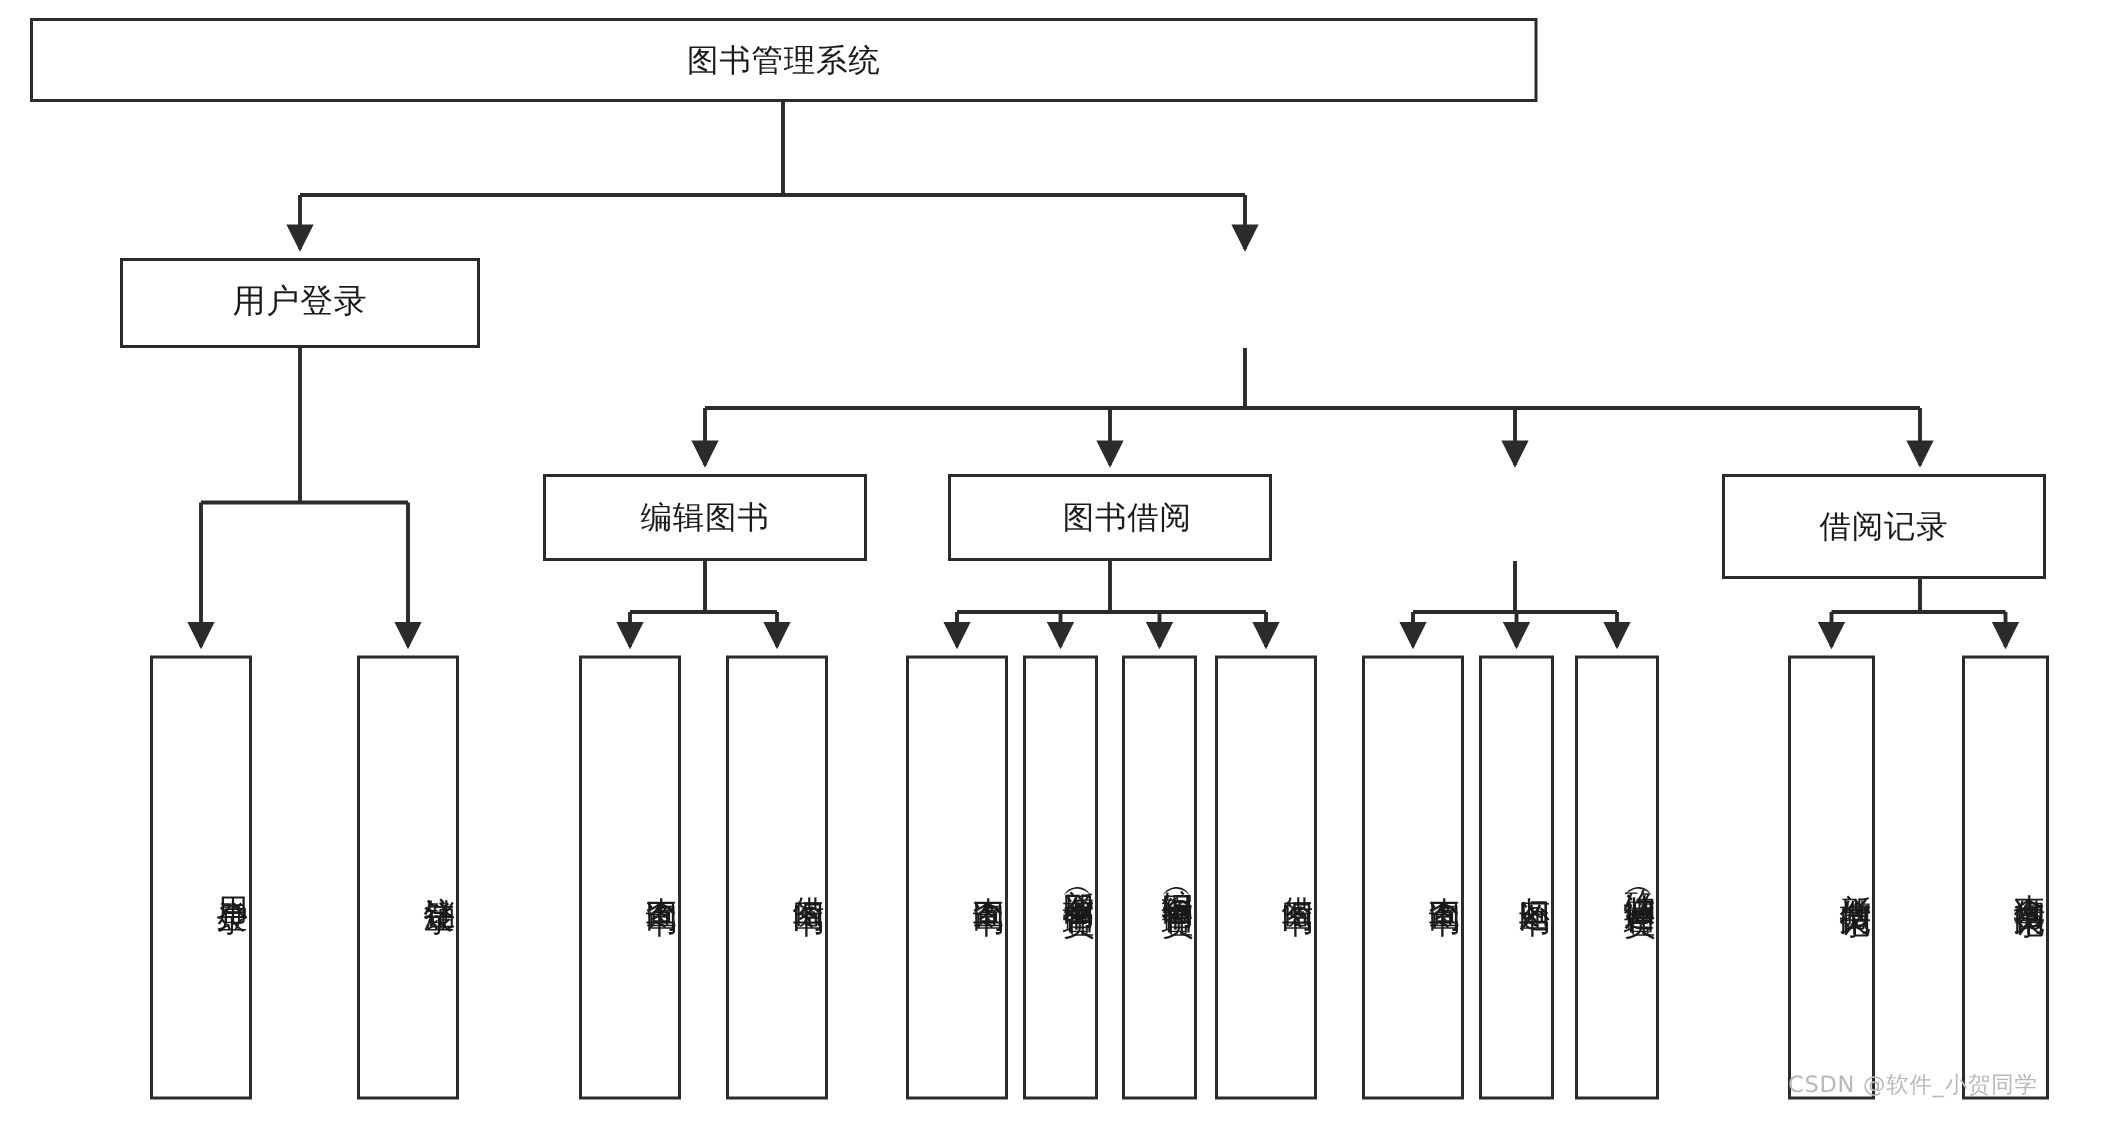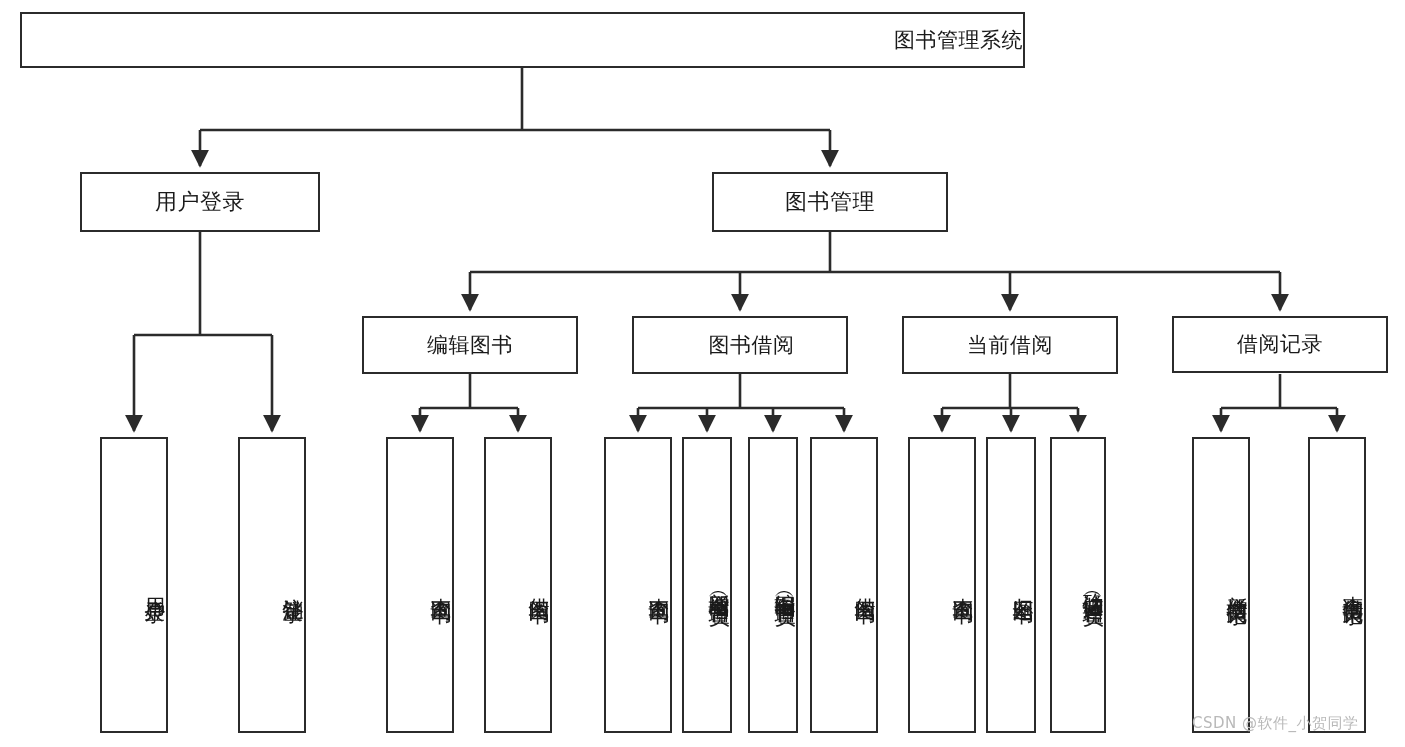--- a/index.html
+++ b/index.html
@@ -111,41 +111,35 @@
       <path d="M 1011 408 L 1011 431" marker-end="url(#arrow)"></path>
       <path d="M 1078 408 L 1078 431" marker-end="url(#arrow)"></path>
 
       <path d="M 1280 374 L 1280 408"></path>
       <path d="M 1221 408 L 1337 408"></path>
       <path d="M 1221 408 L 1221 431" marker-end="url(#arrow)"></path>
       <path d="M 1337 408 L 1337 431" marker-end="url(#arrow)"></path>
     </g>
   </svg>
 
-  <div class="node horiz" style="left:20px; top:12px; width:1005px; height:56px;justify-content:flex-end;">
+  <div class="node horiz" style="left:20px; top:12px; width:1005px; height:56px;">
     <span>图书管理系统</span>
   </div>
 
   <div class="node horiz lvl1" style="left:80px; top:172px; width:240px; height:60px;">
     <span>用户登录</span>
-  </div>
-  <div class="node horiz lvl1" style="left:712px; top:172px; width:236px; height:60px;">
-    <span>图书管理</span>
   </div>
 
   <div class="node horiz" style="left:362px; top:316px; width:216px; height:58px;">
     <span>编辑图书</span>
   </div>
   <div class="node horiz" style="left:632px; top:316px; width:216px; height:58px;padding-left:23px;">
     <span>图书借阅</span>
   </div>
-  <div class="node horiz" style="left:902px; top:316px; width:216px; height:58px;">
-    <span>当前借阅</span>
-  </div>
-  <div class="node horiz" style="left:1172px; top:316px; width:216px; height:57px;">
+  <div class="node horiz" style="left:1148px; top:316px; width:216px; height:70px;">
     <span>借阅记录</span>
   </div>
 
   <div class="node vert" style="left:100px; top:437px; width:68px; height:296px;">
     <span>用户登录</span>
   </div>
   <div class="node vert" style="left:238px; top:437px; width:68px; height:296px;">
     <span>注销登录</span>
   </div>
 

